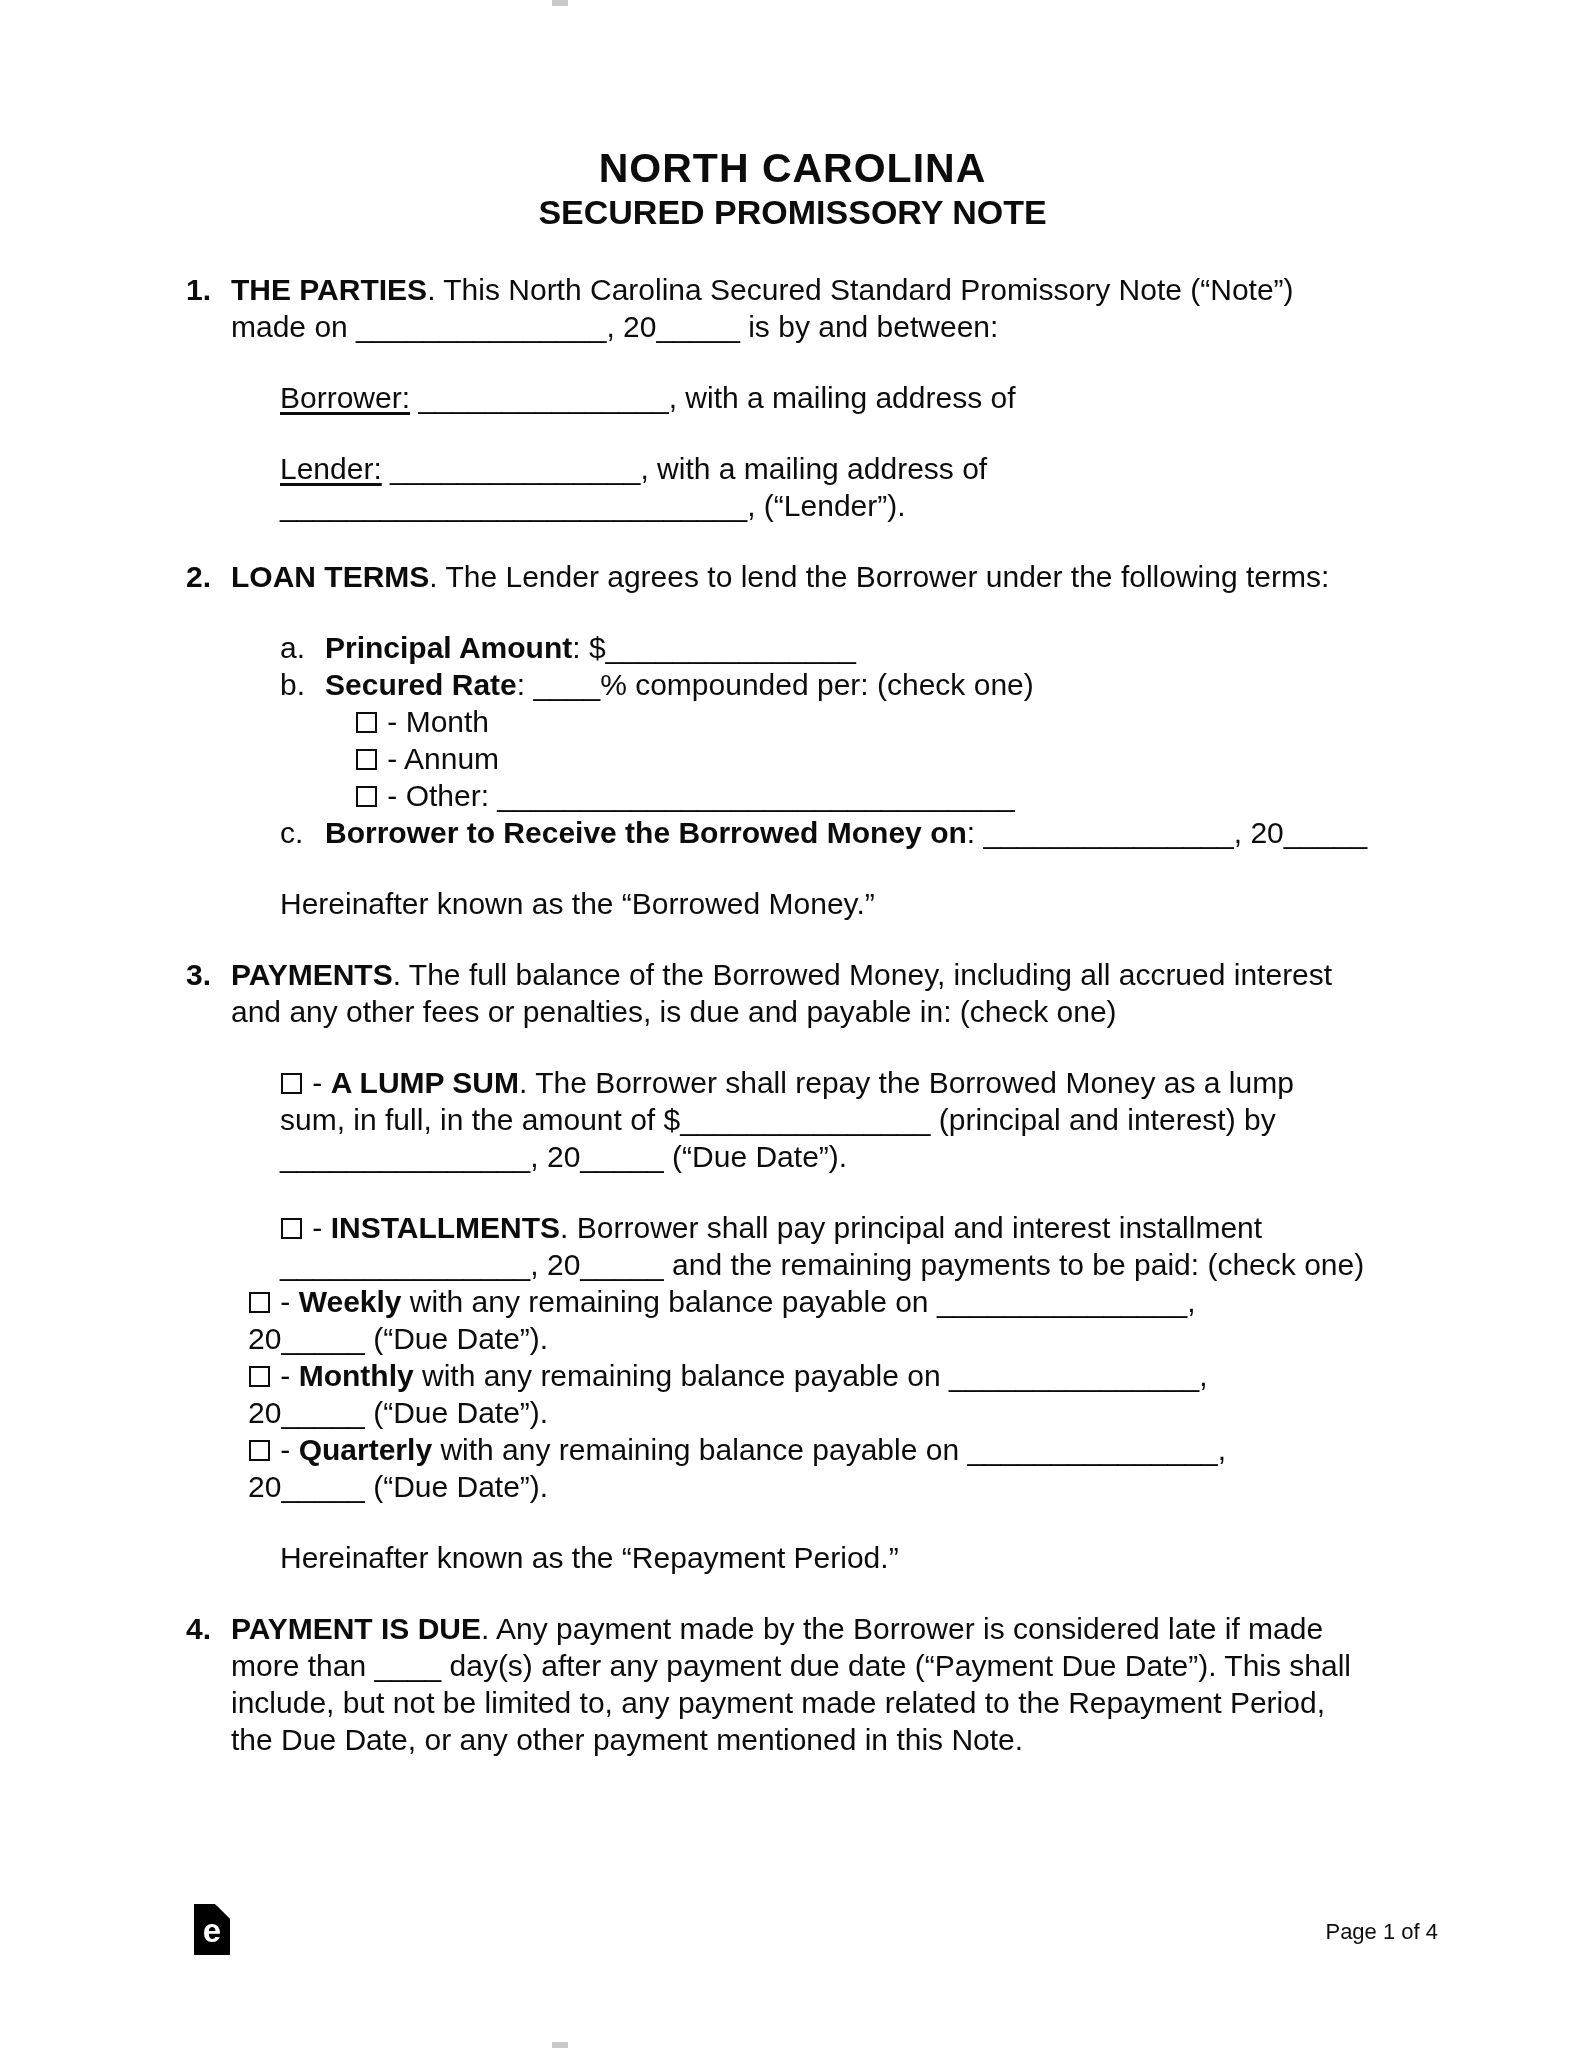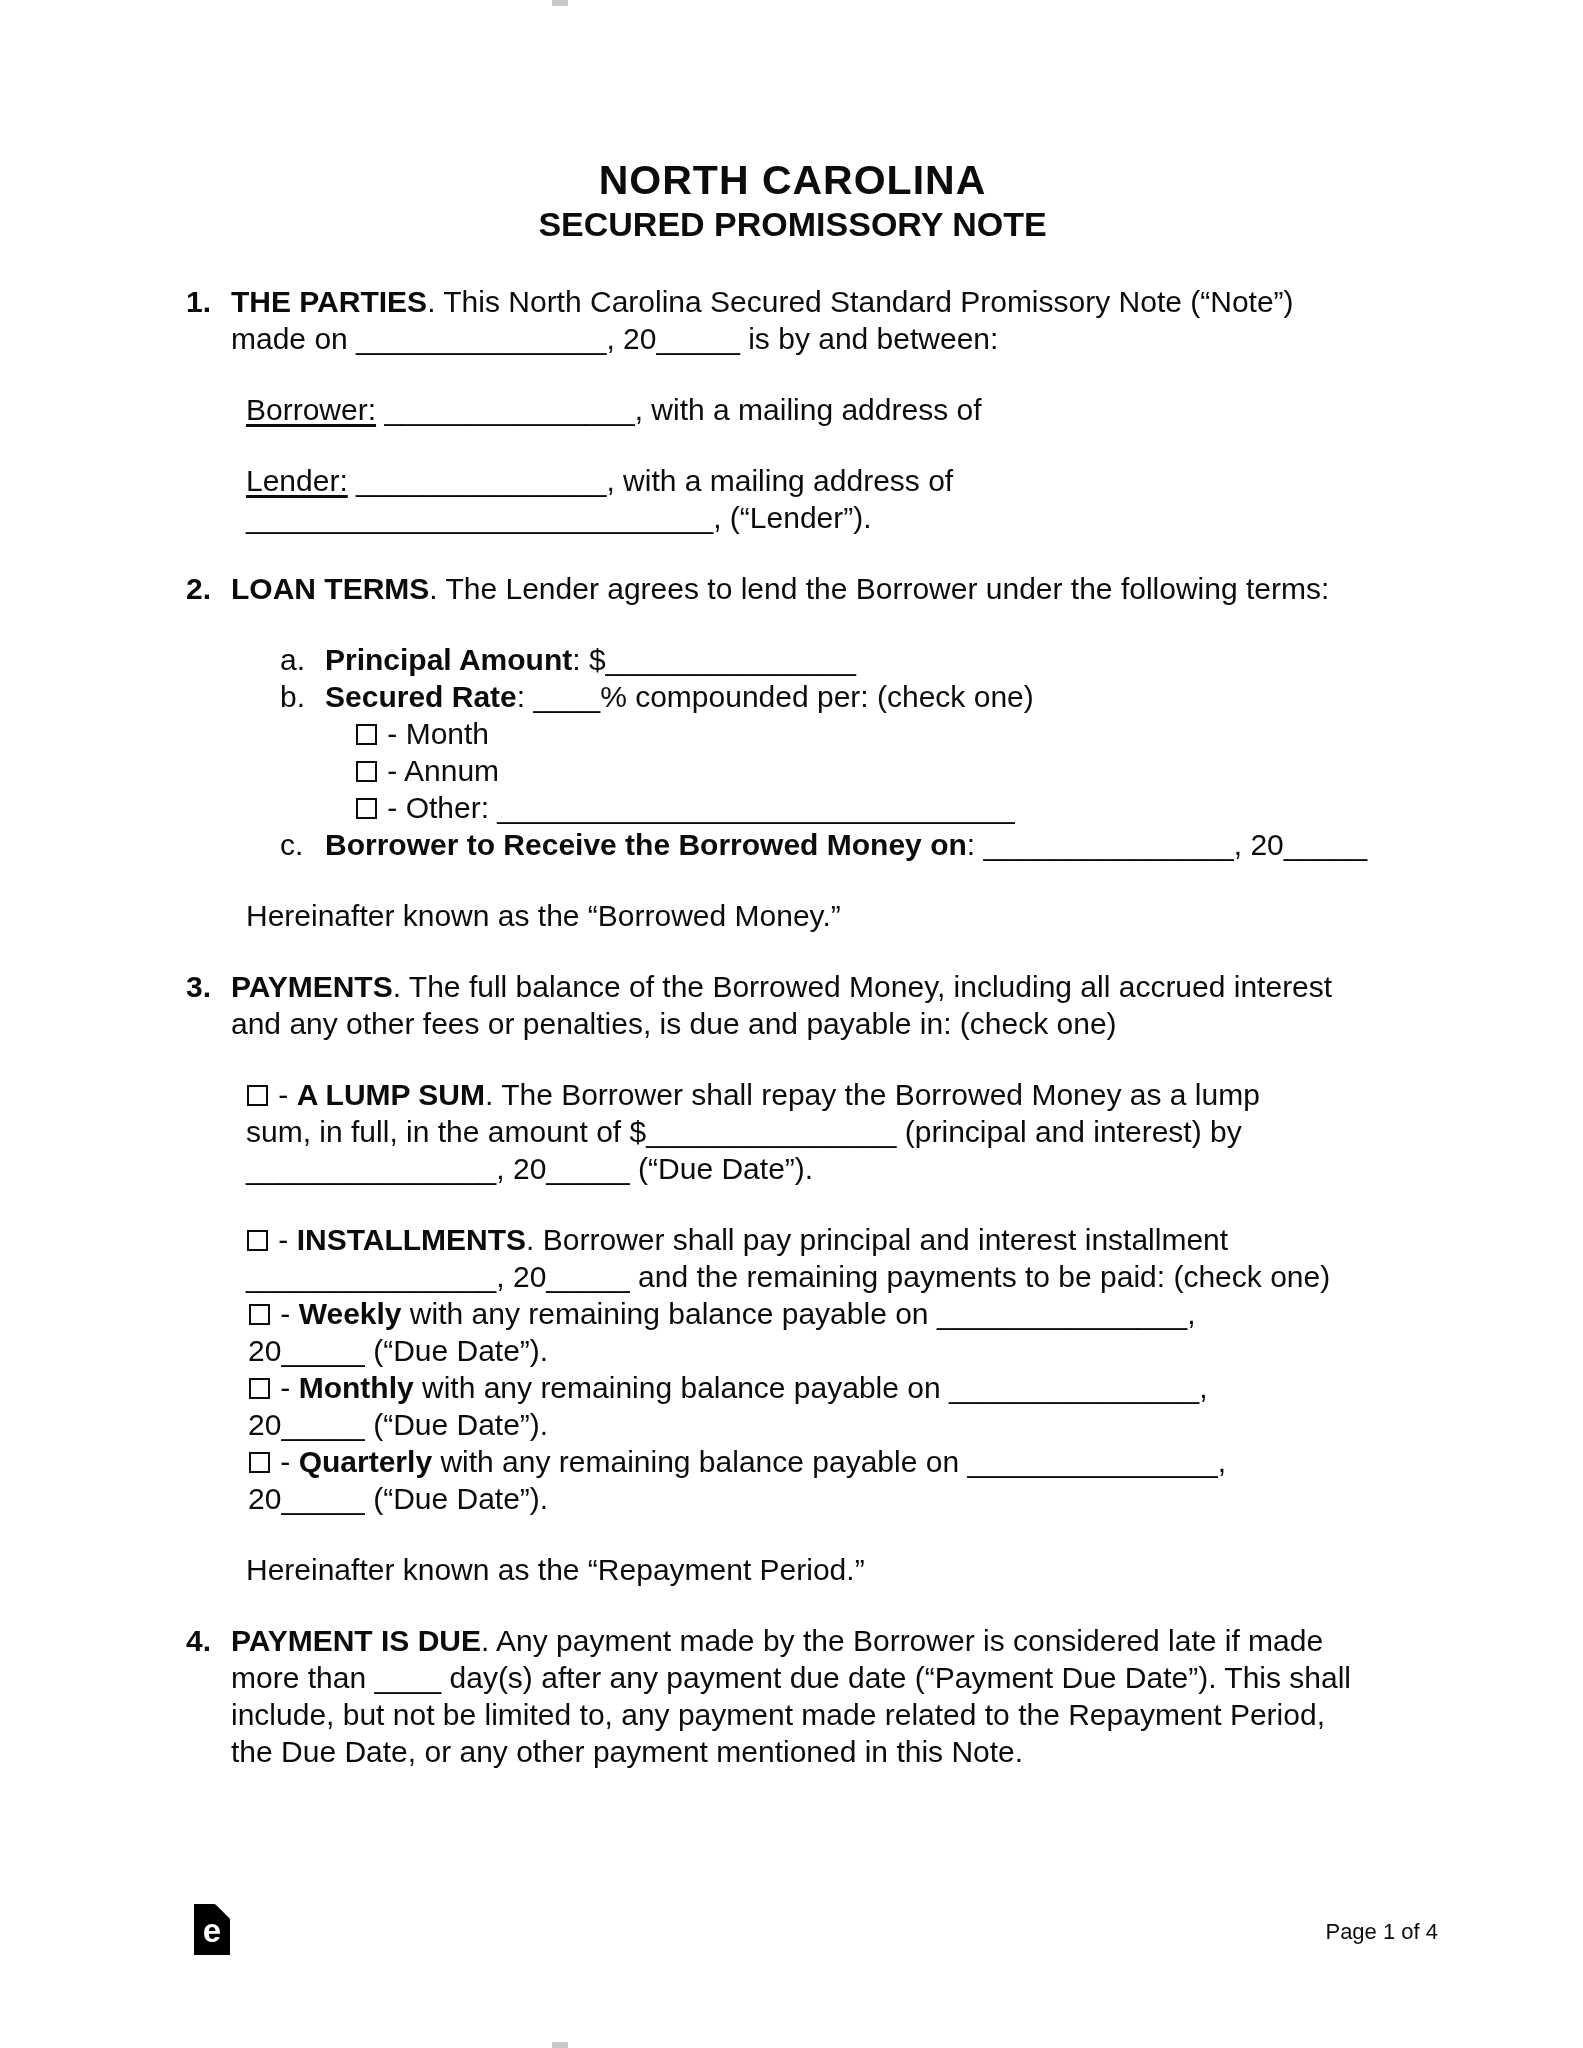--- a/index.html
+++ b/index.html
@@ -6,35 +6,35 @@
   .page{
     position:relative;
     width:1583px;height:2048px;
     background:#ffffff;
     overflow:hidden;
     font-family:"Liberation Sans","DejaVu Sans",sans-serif;
     color:#0c0c0c;
   }
   .content{
     position:absolute;
-    left:186px;top:12px;
+    left:186px;top:0;
     width:1213px;
     font-size:30px;
     line-height:37px;
     padding-top:145px;
   }
   .t1{font-size:41px;font-weight:bold;line-height:46px;text-align:center;letter-spacing:1px;}
   .t2{font-size:34px;font-weight:bold;line-height:42px;text-align:center;}
   .block{margin-top:0;}
   .gap{margin-top:34px;}
   .numbered{display:flex;margin-top:0;}
   .numbered.gap{margin-top:34px;}
   .numbered>.num{flex:none;width:45px;font-weight:bold;}
   .numbered>.body{flex:1;}
-  .indent1{margin-left:60px;}
+  .indent1{margin-left:94px;}
   .abc{display:flex;margin-left:94px;}
   .abc>.num{flex:none;width:45px;}
   .abc>.body{flex:1;}
   .cbl2{margin-left:169px;}
   .cbl1{margin-left:62px;}
   .line{white-space:nowrap;}
   .b{font-weight:bold;}
   .u{text-decoration:underline;text-underline-offset:4px;}
   .line sup{font-size:0.6em;line-height:0;vertical-align:0.45em;}
   .cbx{

